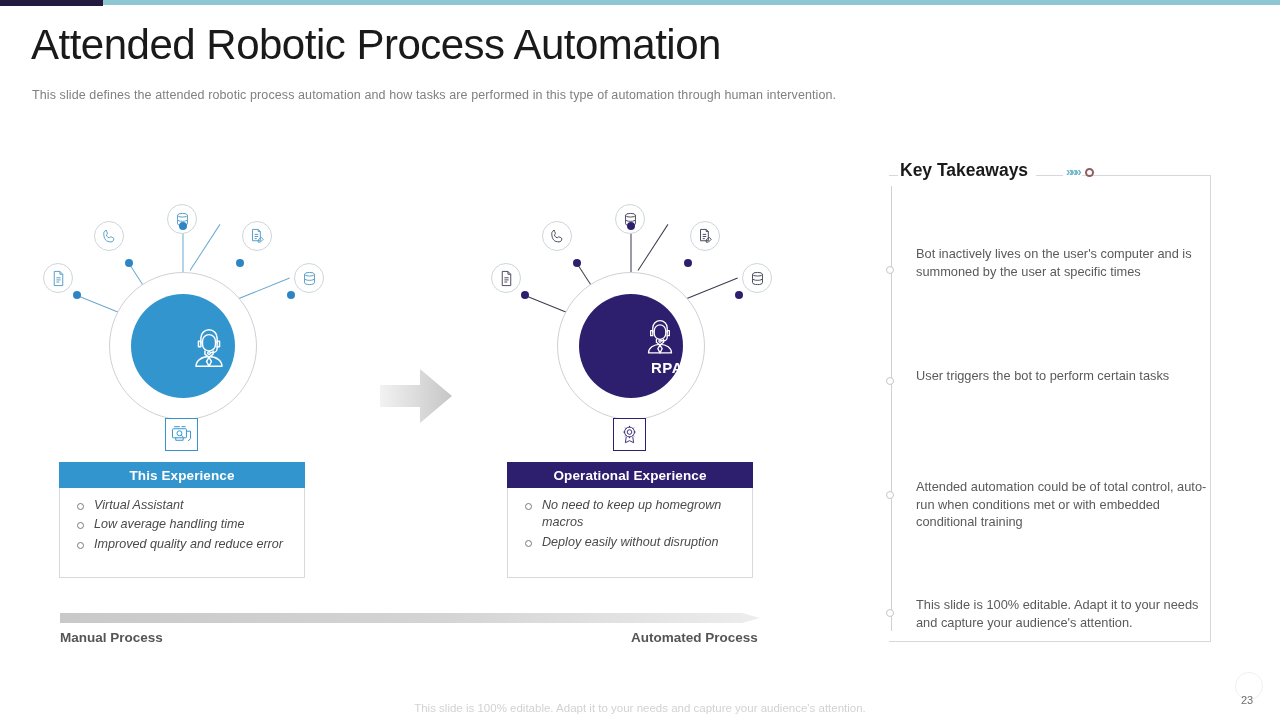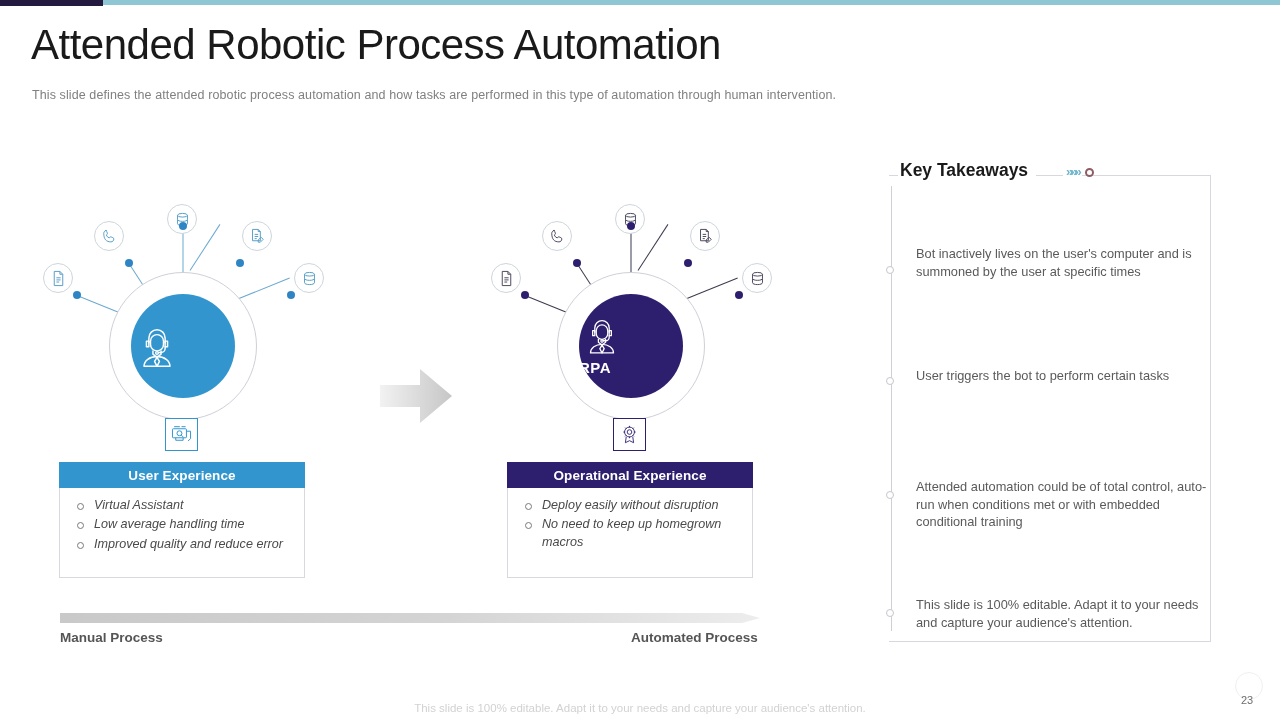--- a/index.html
+++ b/index.html
@@ -36,21 +36,21 @@
 
   .hub-outer {
     position: absolute; left: 107px; top: 82px;
     width: 148px; height: 148px; border-radius: 50%;
     border: 1px solid #cfcfd8; background: #fff;
   }
   .hub-inner {
     position: absolute; left: 129px; top: 104px;
     width: 104px; height: 104px; border-radius: 50%;
     display: flex; flex-direction: column;
-    align-items: flex-start; justify-content: center;
+    align-items: flex-end; justify-content: center;
   }
   .cluster.left  .hub-inner { background: #3295ce; }
   .cluster.right .hub-inner { background: #2e1f6e; }
   .hub-inner svg { display: block; }
   .hub-label {
     color: #fff; font-size: 15px; font-weight: bold;
     letter-spacing: .5px; margin-top: 1px;
   }
 
   
@@ -342,36 +342,36 @@
       <linearGradient id="arrGrad" x1="0" y1="0" x2="1" y2="0">
         <stop offset="0%" stop-color="#f2f2f2"></stop>
         <stop offset="100%" stop-color="#c6c6c6"></stop>
       </linearGradient>
     </defs>
     <path d="M2 20 L42 20 L42 4 L74 31 L42 58 L42 42 L2 42 Z" fill="url(#arrGrad)"></path>
   </svg>
 </div>
 
 <div class="card left">
-  <div class="card-head">User Experience</div>
+  <div class="card-head">This Experience</div>
   <div class="card-body">
     <ul>
       <li>Virtual Assistant</li>
       <li>Low average handling time</li>
       <li>Improved quality and reduce error</li>
     </ul>
   </div>
 </div>
 
 <div class="card right">
   <div class="card-head">Operational Experience</div>
   <div class="card-body">
     <ul>
+      <li>No need to keep up homegrown macros</li>
       <li>Deploy easily without disruption</li>
-      <li>No need to keep up homegrown macros</li>
     </ul>
   </div>
 </div>
 
 <div class="process-bar">
   <svg width="700" height="14" viewBox="0 0 700 14" preserveAspectRatio="none">
     <defs>
       <linearGradient id="barGrad" x1="0" y1="0" x2="1" y2="0">
         <stop offset="0%" stop-color="#c9c9c9"></stop>
         <stop offset="55%" stop-color="#d4d4d4"></stop>

